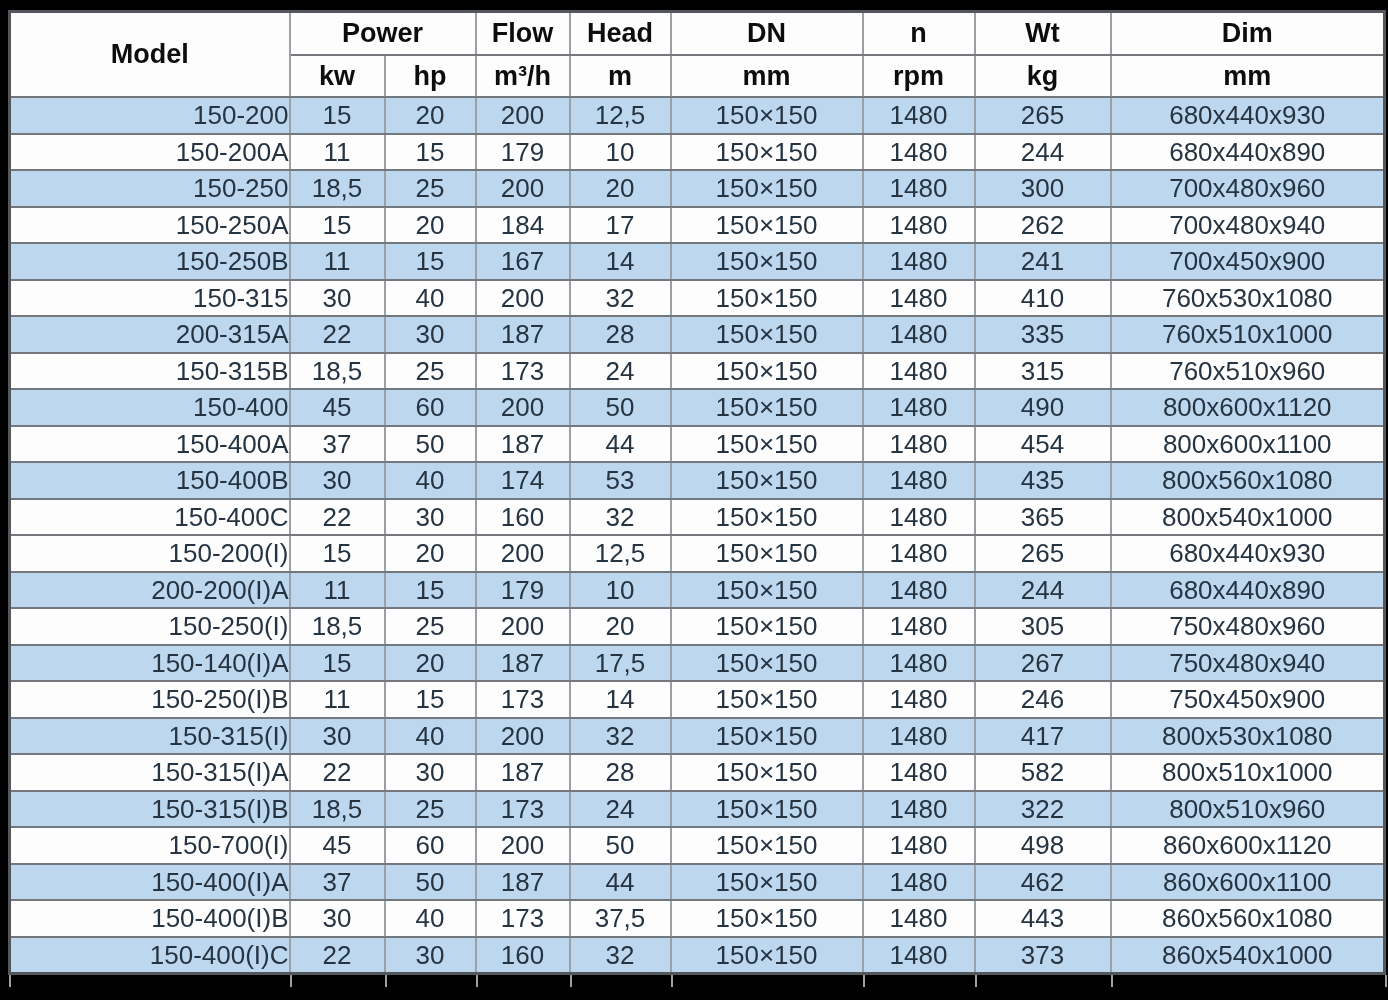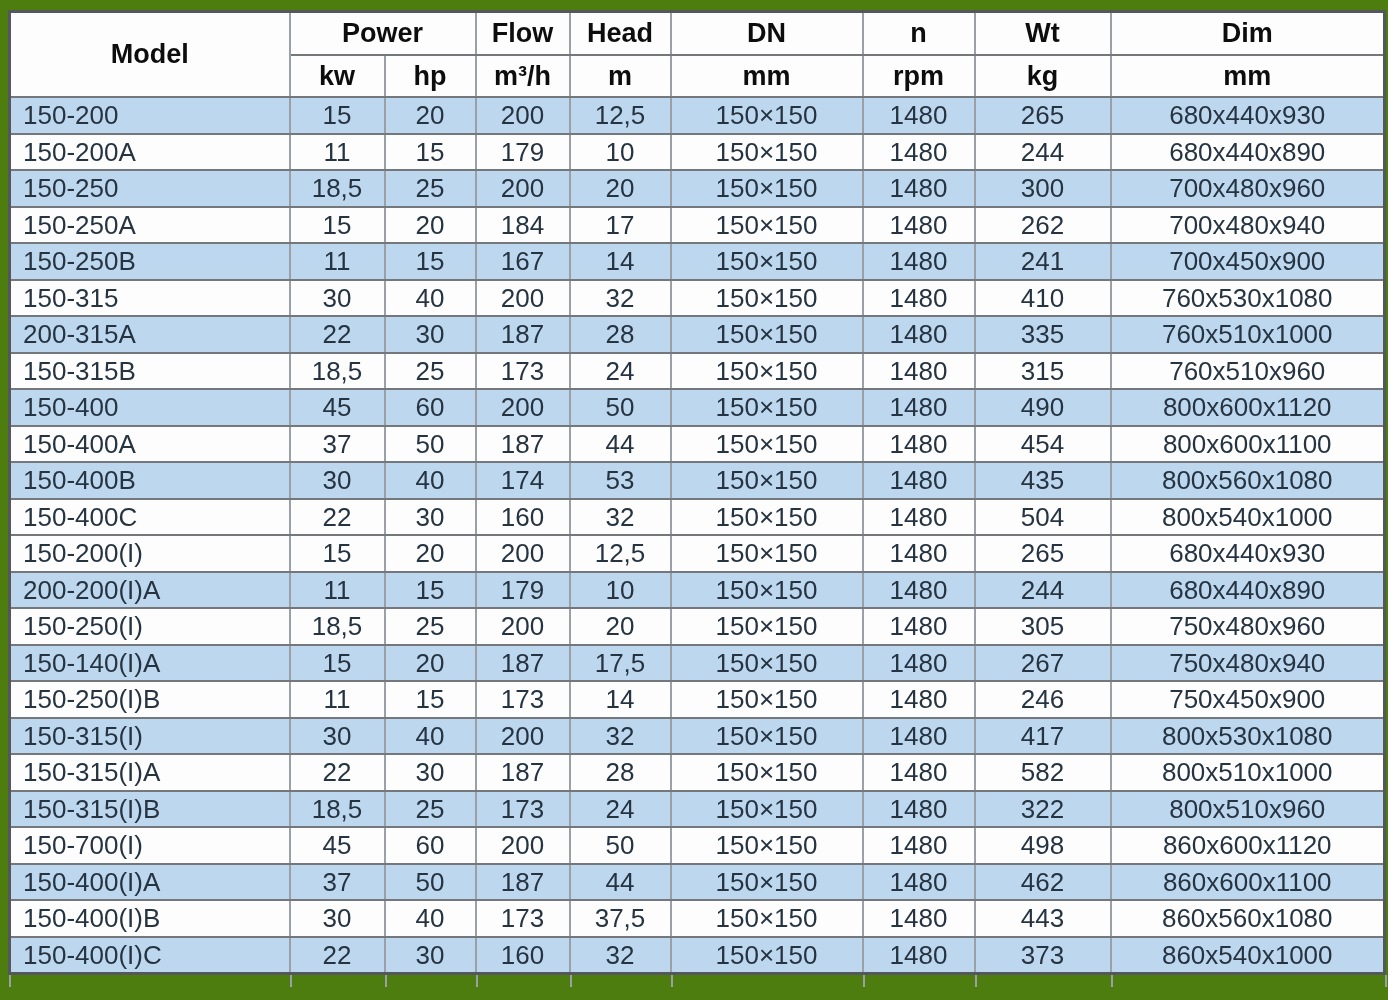--- a/index.html
+++ b/index.html
@@ -5,21 +5,21 @@
   html, body {
     margin: 0;
     padding: 0;
     background: #ffffff;
     font-family: "Liberation Sans", sans-serif;
   }
   .canvas {
     position: relative;
     width: 1388px;
     height: 1000px;
-    background: #4d7c0f;
+    background: #000000;
     overflow: hidden;
   }
   .table-wrap {
     position: absolute;
     left: 8px;
     top: 10px;
   }
   table.spec {
     border-collapse: collapse;
     table-layout: fixed;
@@ -55,21 +55,21 @@
   }
   table.spec td {
     height: 34.5px;
     line-height: 34.5px;
     font-size: 26px;
     font-weight: normal;
     color: #263442;
     text-align: center;
   }
   table.spec td.model-cell {
-    text-align: left;
+    text-align: right;
     padding-left: 12px;
   }
   tr.shaded td { background: #bdd7ee; }
   tr.plain  td { background: #fdfdfd; }
 
   
   .stub-row {
     display: flex;
     height: 12px;
     margin-left: 1px;
@@ -243,21 +243,21 @@
             <td>800x560x1080</td>
           </tr>
           <tr class="plain">
             <td class="model-cell">150-400C</td>
             <td>22</td>
             <td>30</td>
             <td>160</td>
             <td>32</td>
             <td>150×150</td>
             <td>1480</td>
-            <td>504</td>
+            <td>365</td>
             <td>800x540x1000</td>
           </tr>
           <tr class="plain">
             <td class="model-cell">150-200(I)</td>
             <td>15</td>
             <td>20</td>
             <td>200</td>
             <td>12,5</td>
             <td>150×150</td>
             <td>1480</td>

